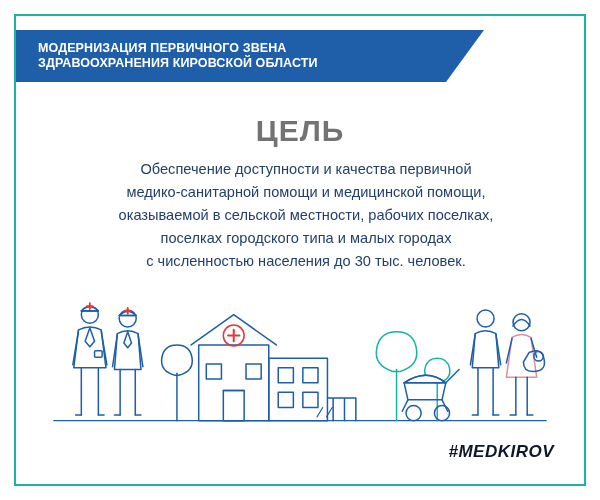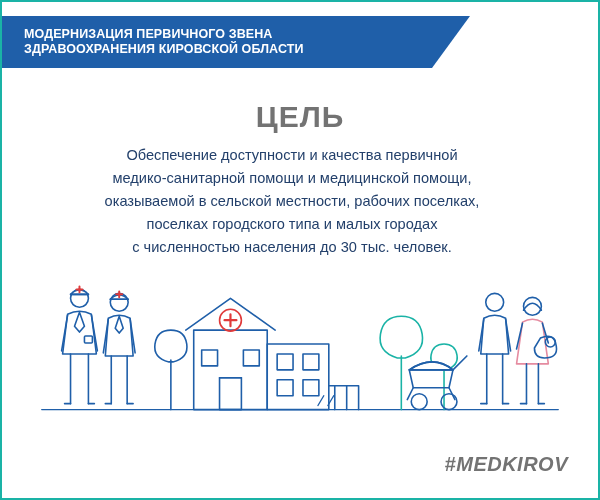--- a/index.html
+++ b/index.html
@@ -12,20 +12,21 @@
     background: #ffffff;
     font-family: "Liberation Sans", sans-serif;
     overflow: hidden;
   }
   .slide {
     position: relative;
     width: 600px;
     height: 500px;
     box-sizing: border-box;
     background: #ffffff;
+    padding: 14px;
   }
   .frame {
     position: relative;
     width: 100%;
     height: 100%;
     box-sizing: border-box;
     border: 2px solid #1ab3a6;
     background: #ffffff;
     overflow: hidden;
   }
@@ -95,22 +96,22 @@
   .illustration svg {
     display: block;
     width: 100%;
     height: 100%;
   }
   
   .hashtag {
     position: absolute;
     right: 30px;
     bottom: 22px;
-    color: #737373;
-    font-size: 20px;
+    color: #0f172a;
+    font-size: 17px;
     font-weight: bold;
     font-style: italic;
     letter-spacing: 0.5px;
   }
 </style>
 </head>
 <body>
 
 <div class="slide">
   <div class="frame">

